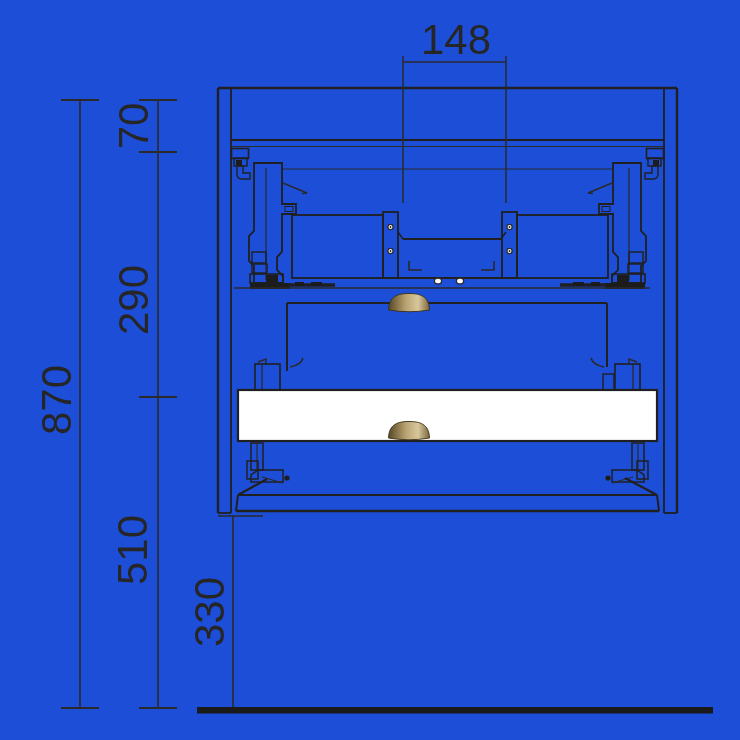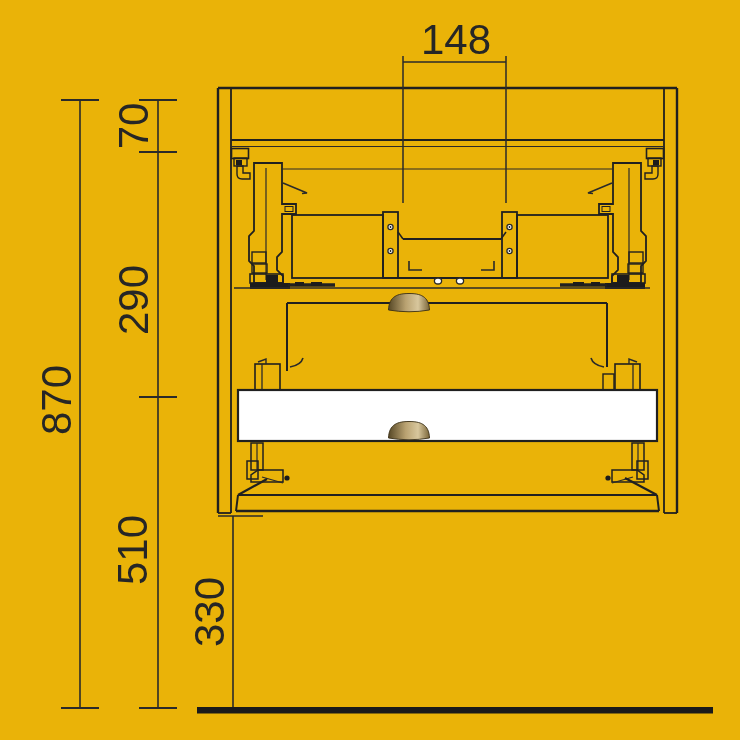--- a/index.html
+++ b/index.html
@@ -1,16 +1,16 @@
 <!DOCTYPE html>
 <html><head>
 <meta charset="utf-8">
 <style>
   html,body{margin:0;padding:0;background:#ffffff;}
-  #stage{position:relative;width:740px;height:740px;background:#eab308;overflow:hidden;
+  #stage{position:relative;width:740px;height:740px;background:#1d4ed8;overflow:hidden;
          font-family:"Liberation Sans","DejaVu Sans",sans-serif;}
   svg{position:absolute;left:0;top:0;}
   .ln   {stroke:#202020;fill:none;}
   .thin {stroke:#2a2a2a;fill:none;}
   .dim  {stroke:#2a2a2a;fill:none;}
   .dark {fill:#1c1c1c;stroke:none;}
   .white{fill:#ffffff;}
   text.dimlabel{font-family:"Liberation Sans","DejaVu Sans",sans-serif;
                 font-size:42px;fill:#262626;}
 </style>

